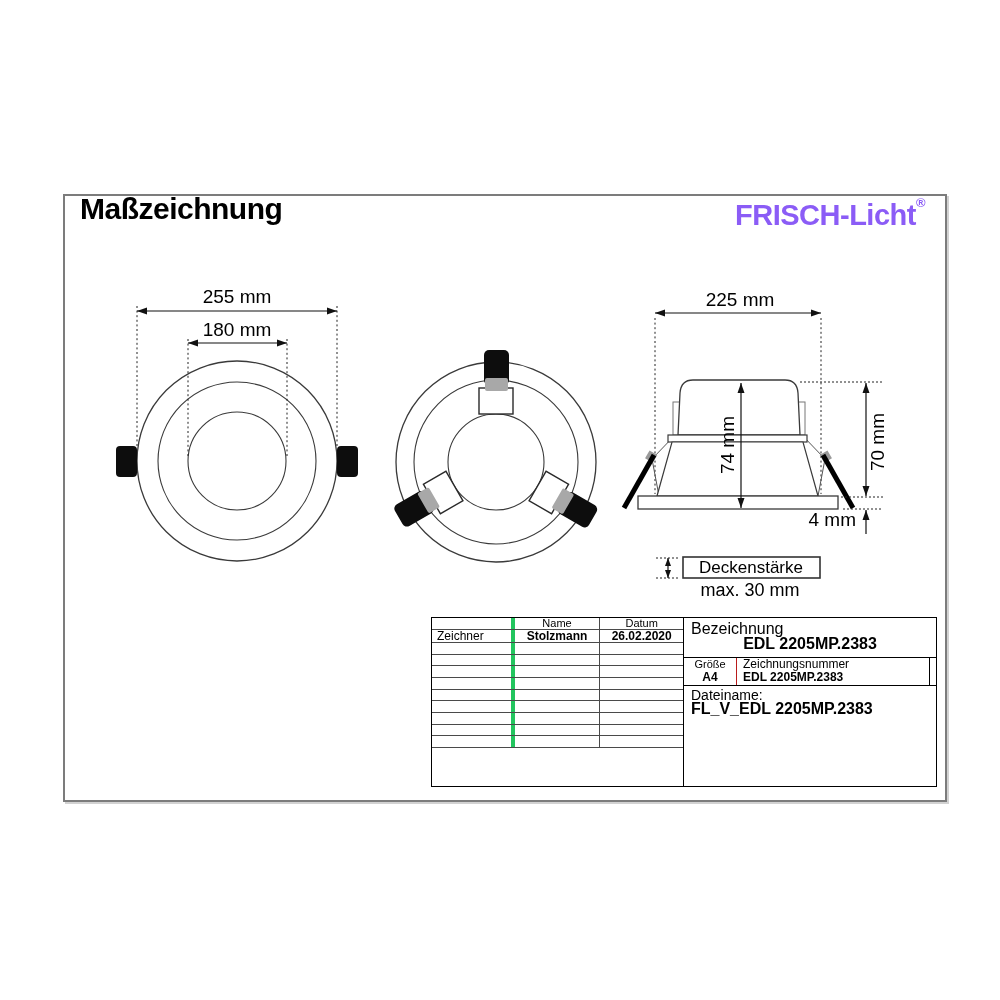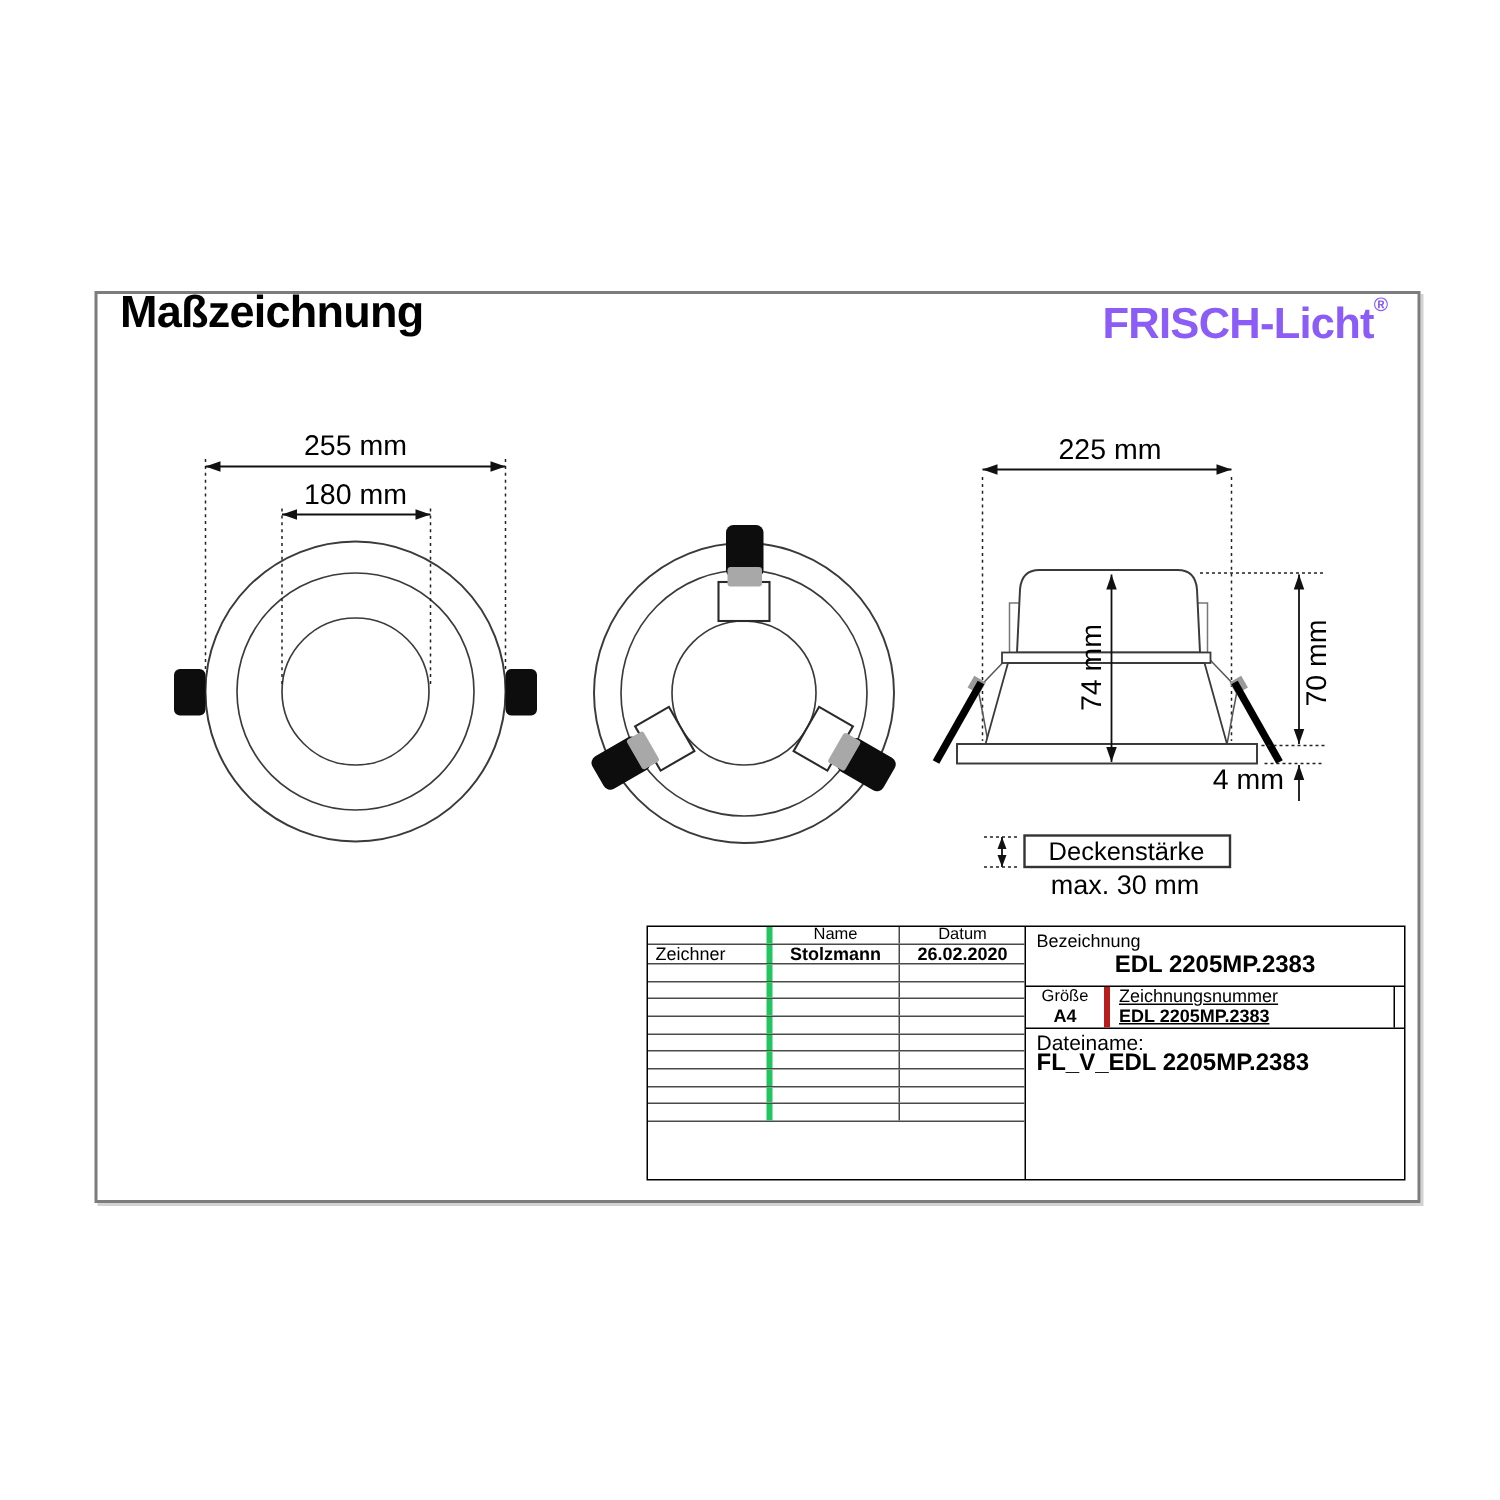--- a/index.html
+++ b/index.html
@@ -23,27 +23,27 @@
   .tb-row.sig{height:13px;line-height:12px;}
   .tb-row.empty{flex:1;}
   .tb-merged{height:38px;}
   .c1{width:83px;border-right:4px solid #22c55e;box-sizing:border-box;padding-left:5px;}
   .c2{width:86px;border-right:1px solid #4a4a4a;box-sizing:border-box;text-align:center;}
   .c3{width:83px;text-align:center;box-sizing:border-box;}
   .b{font-weight:bold;}
   .tb-right{flex:1;display:flex;flex-direction:column;box-sizing:border-box;}
   .tbr-company{height:64px;border-bottom:1px solid #000;display:flex;align-items:center;justify-content:center;font-size:16px;font-weight:bold;box-sizing:border-box;}
   .tbr-bez{height:40px;border-bottom:1px solid #000;position:relative;box-sizing:border-box;}
-  .tbr-bez .lbl{position:absolute;left:7px;top:2px;font-size:12px;}
+  .tbr-bez .lbl{position:absolute;left:7px;top:2px;font-size:16px;}
   .tbr-bez .val{position:absolute;left:0;right:0;top:17px;text-align:center;font-size:16px;font-weight:bold;}
   .tbr-size{height:28px;border-bottom:1px solid #000;display:flex;box-sizing:border-box;}
   .size-c1{width:52px;text-align:center;box-sizing:border-box;}
   .size-c1 .lbl{font-size:11px;line-height:13px;}
   .size-c1 .val{font-size:12px;font-weight:bold;line-height:12px;}
-  .size-c2{width:193px;border-left:4px solid #b91c1c;padding-left:6px;box-sizing:border-box;text-decoration:underline;}
+  .size-c2{width:193px;border-left:1px solid #b91c1c;padding-left:6px;box-sizing:border-box;}
   .size-c2 .lbl{font-size:12px;line-height:13px;}
   .size-c2 .val{font-size:12px;font-weight:bold;line-height:12px;}
   .size-c3{flex:1;border-left:1px solid #000;box-sizing:border-box;}
   .tbr-file{flex:1;padding:2px 0 0 7px;box-sizing:border-box;}
   .tbr-file .lbl{font-size:14px;line-height:14px;}
   .tbr-file .val{font-size:16px;font-weight:bold;line-height:14px;}
 </style>
 </head>
 <body>
 

